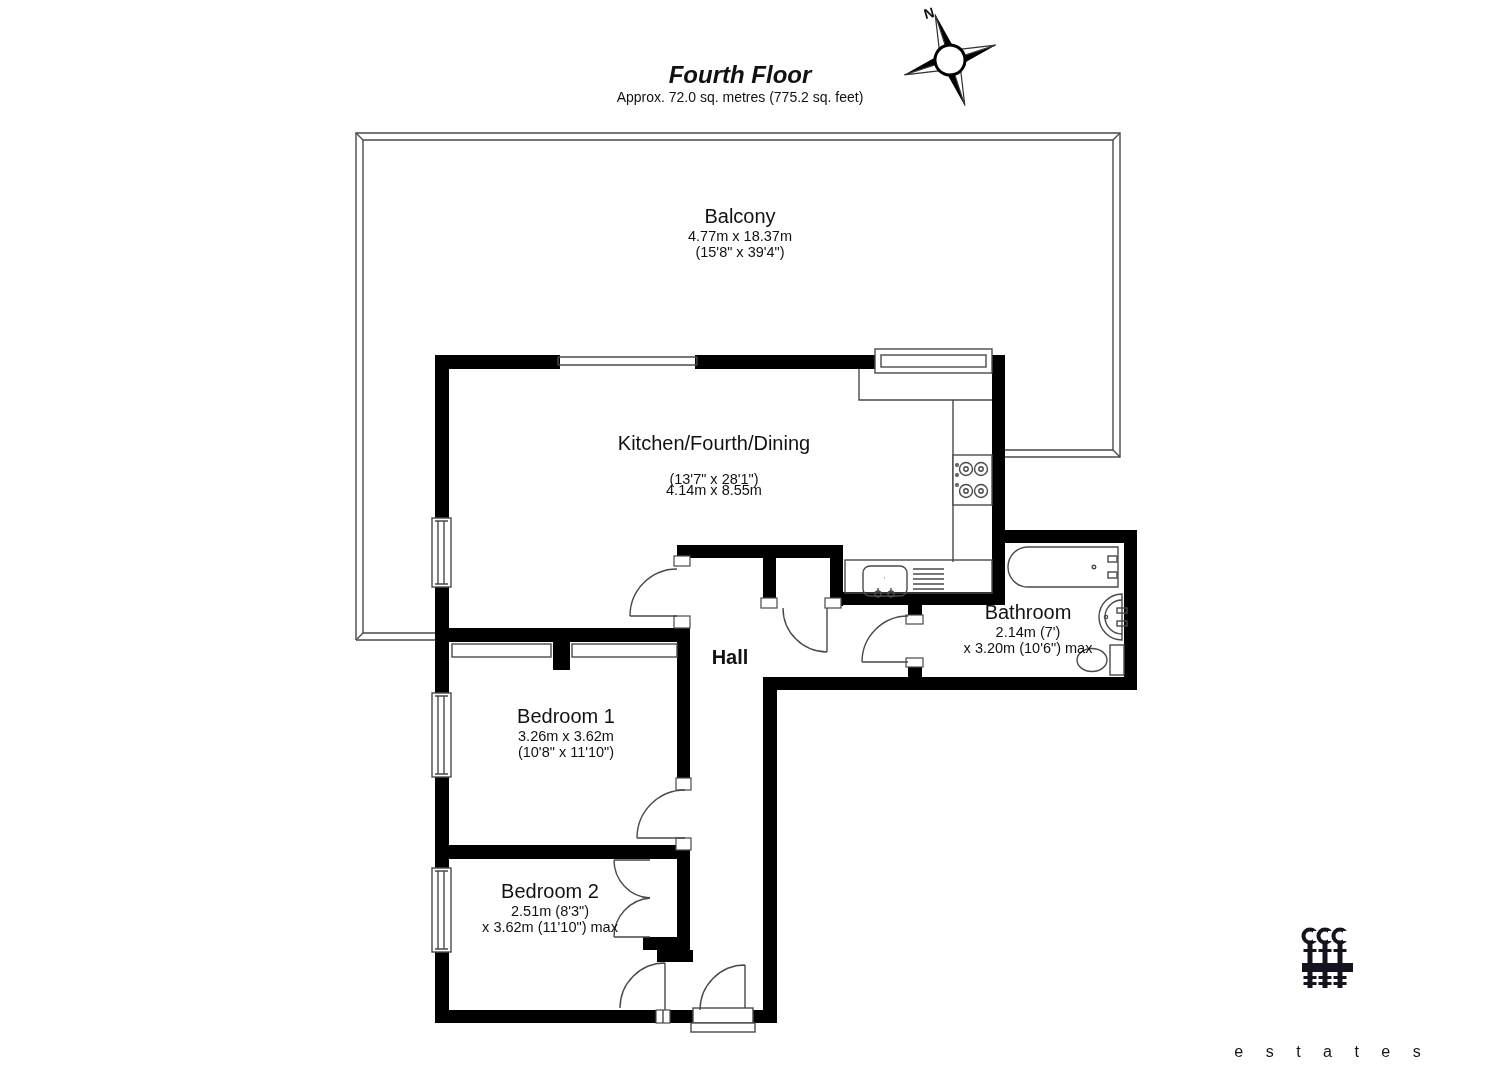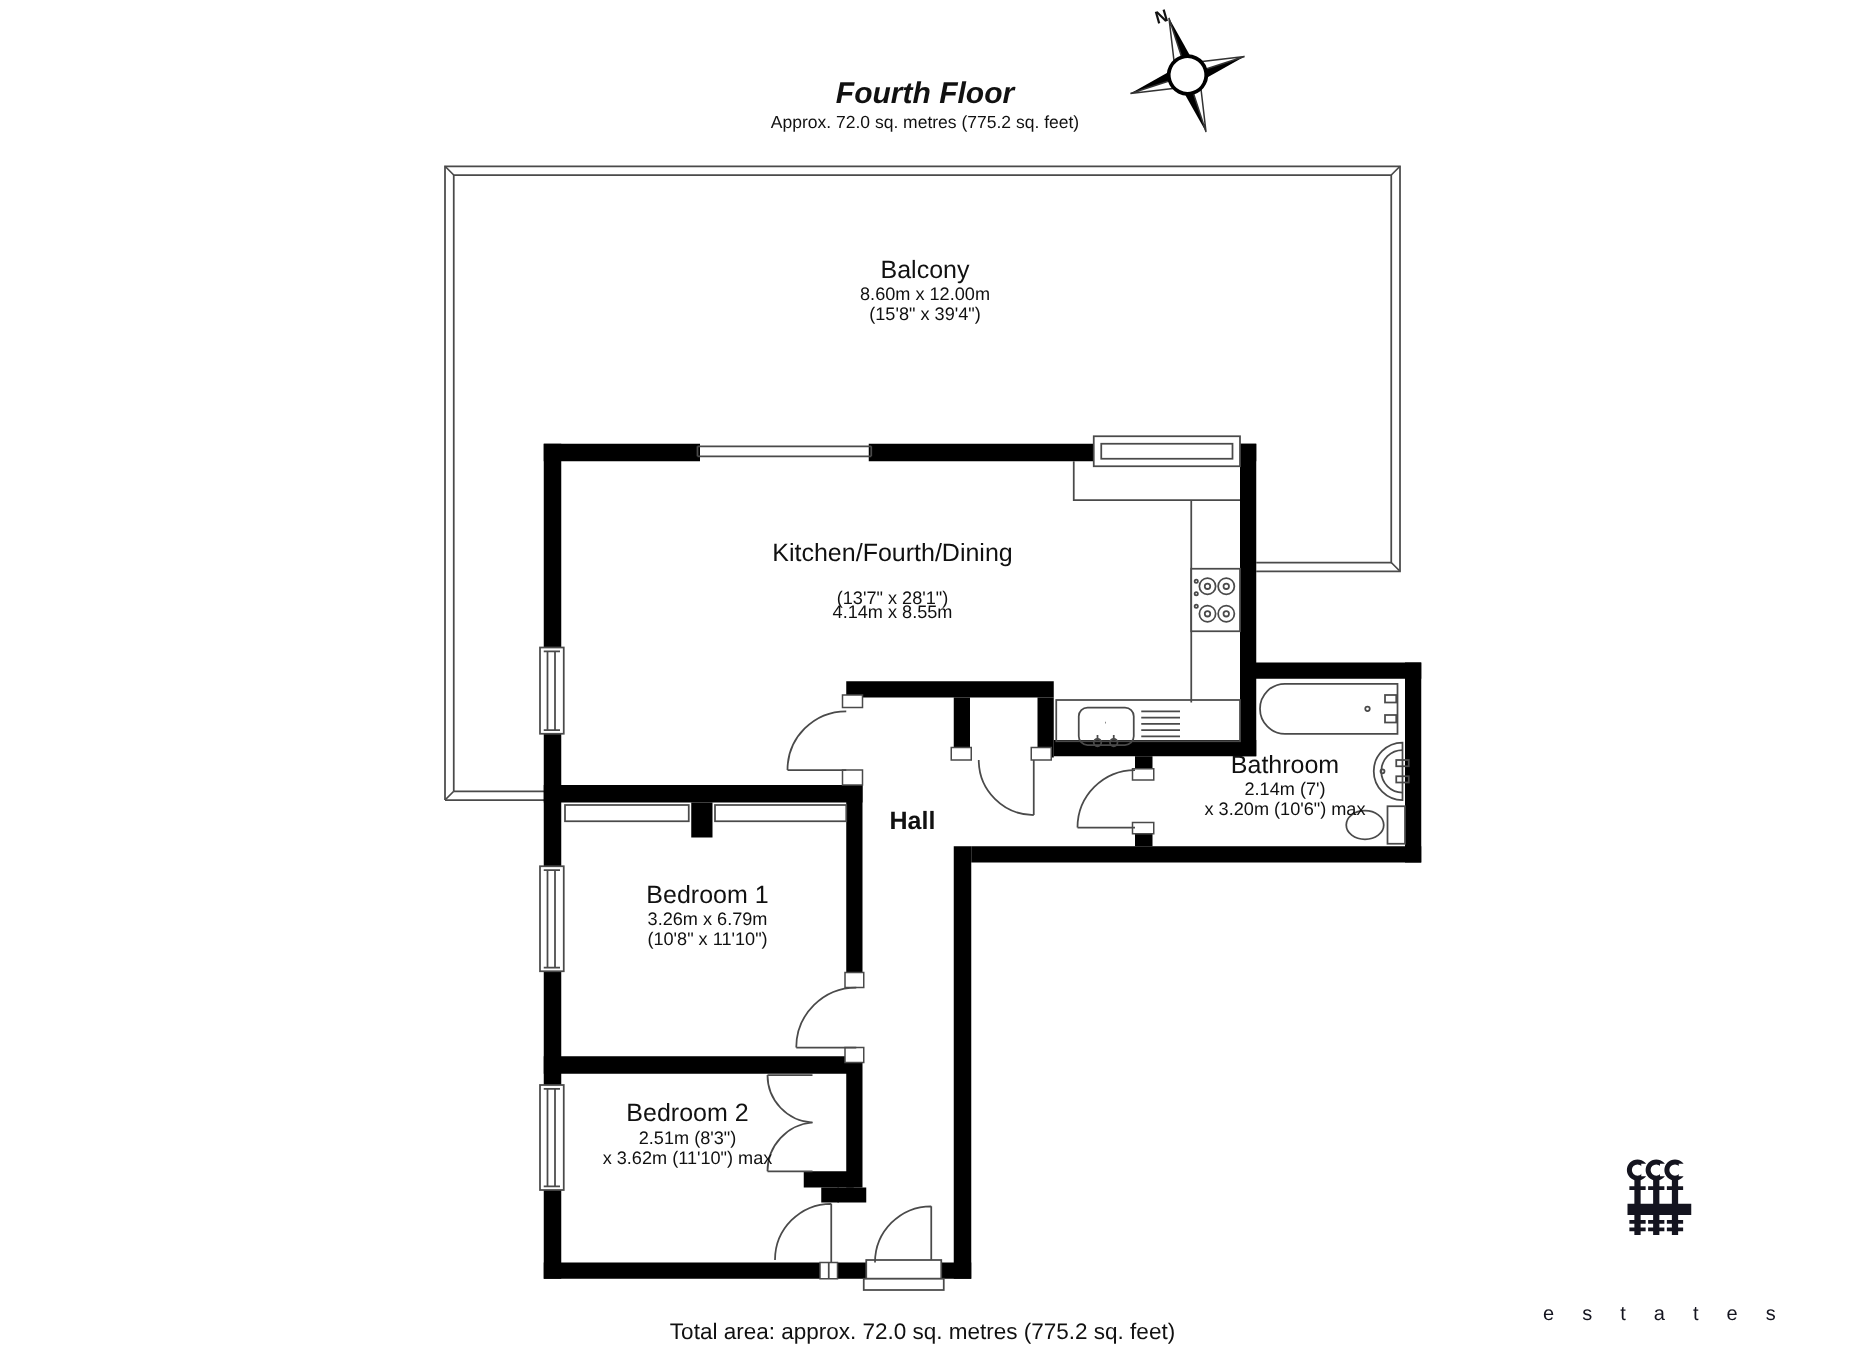--- a/index.html
+++ b/index.html
@@ -230,37 +230,36 @@
       <rect x="1302" y="963" width="51" height="9"></rect>
     </g>
   </svg>
 
   <div class="lbl page-title" style="left:740px;top:61px;">Fourth Floor</div>
   <div class="lbl page-sub" style="left:740px;top:89px;">Approx. 72.0 sq. metres (775.2 sq. feet)</div>
 
   <div class="lbl north" style="left:929px;top:5px;">N</div>
 
   <div class="lbl room-name" style="left:740px;top:205px;">Balcony</div>
-  <div class="lbl room-dim" style="left:740px;top:228px;">8.60m x 12.00m</div>
+  <div class="lbl room-dim" style="left:740px;top:228px;">4.77m x 18.37m</div>
   <div class="lbl room-dim" style="left:740px;top:244px;">(15'8" x 39'4")</div>
 
   <div class="lbl room-name" style="left:714px;top:432px;">Kitchen/Fourth/Dining</div>
   <div class="lbl room-dim" style="left:714px;top:455px;margin-top:27px;">4.14m x 8.55m</div>
   <div class="lbl room-dim" style="left:714px;top:471px;">(13'7" x 28'1")</div>
 
   <div class="lbl room-name" style="left:1028px;top:601px;">Bathroom</div>
   <div class="lbl room-dim" style="left:1028px;top:624px;">2.14m (7')</div>
   <div class="lbl room-dim" style="left:1028px;top:640px;">x 3.20m (10'6") max</div>
 
   <div class="lbl hall-name" style="left:730px;top:646px;">Hall</div>
 
   <div class="lbl room-name" style="left:566px;top:705px;">Bedroom 1</div>
-  <div class="lbl room-dim" style="left:566px;top:728px;">3.26m x 6.79m</div>
+  <div class="lbl room-dim" style="left:566px;top:728px;">3.26m x 3.62m</div>
   <div class="lbl room-dim" style="left:566px;top:744px;">(10'8" x 11'10")</div>
 
   <div class="lbl room-name" style="left:550px;top:880px;">Bedroom 2</div>
   <div class="lbl room-dim" style="left:550px;top:903px;">2.51m (8'3")</div>
   <div class="lbl room-dim" style="left:550px;top:919px;">x 3.62m (11'10") max</div>
 
-  <div class="lbl total" style="left:738px;top:1055px;">Total area: approx. 72.0 sq. metres (775.2 sq. feet)</div>
 
   <div class="lbl brand-tag" style="left:1332px;top:1043px;">e s t a t e s</div>
 </div>
 
 </body></html>

